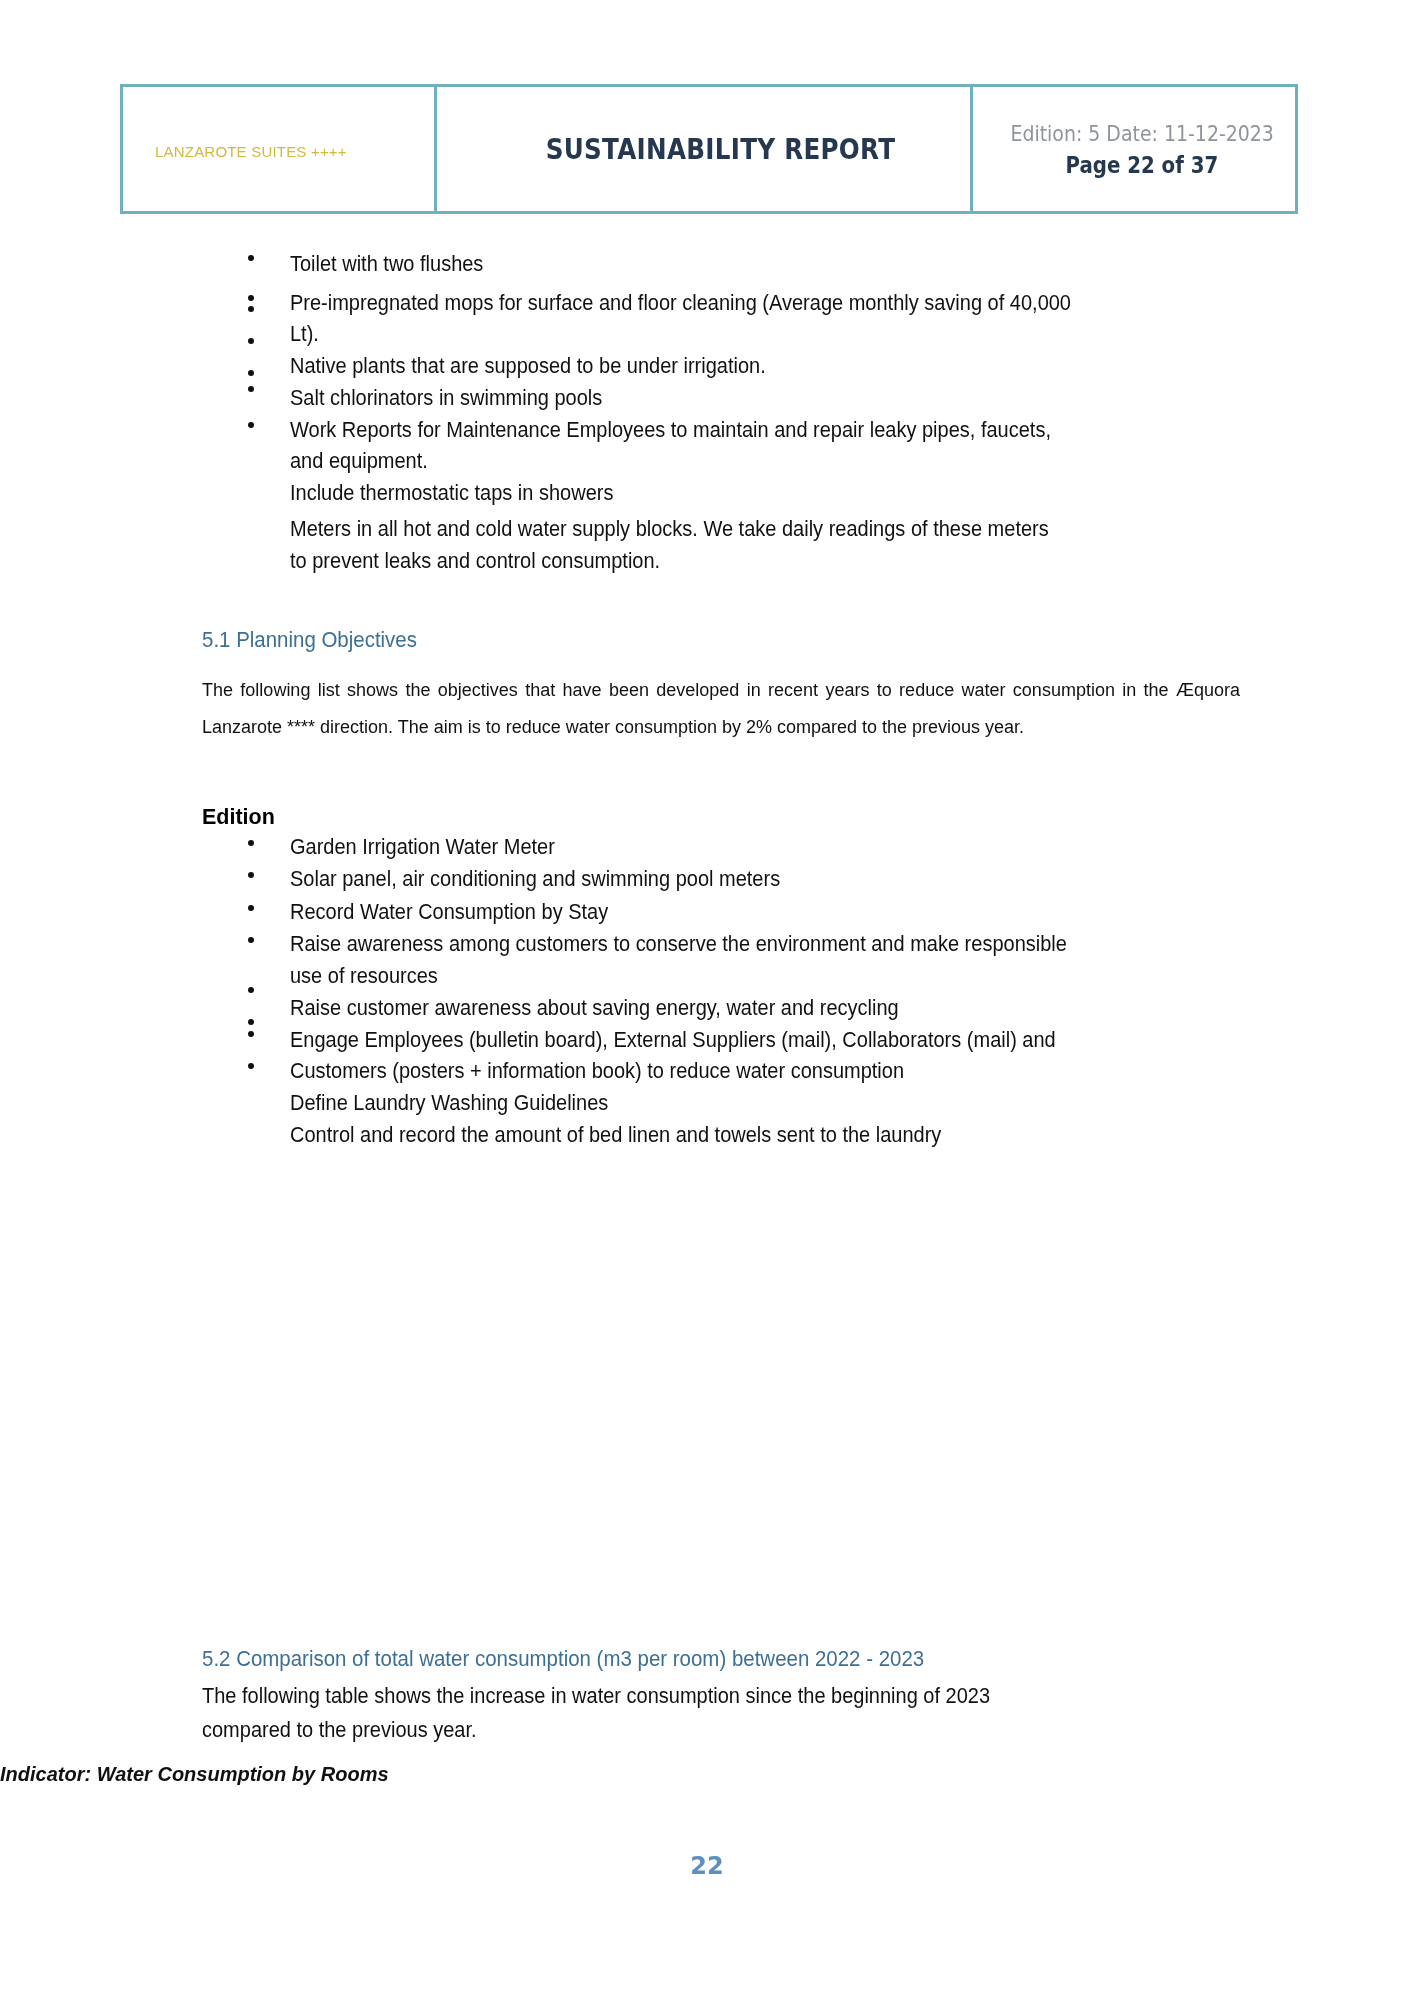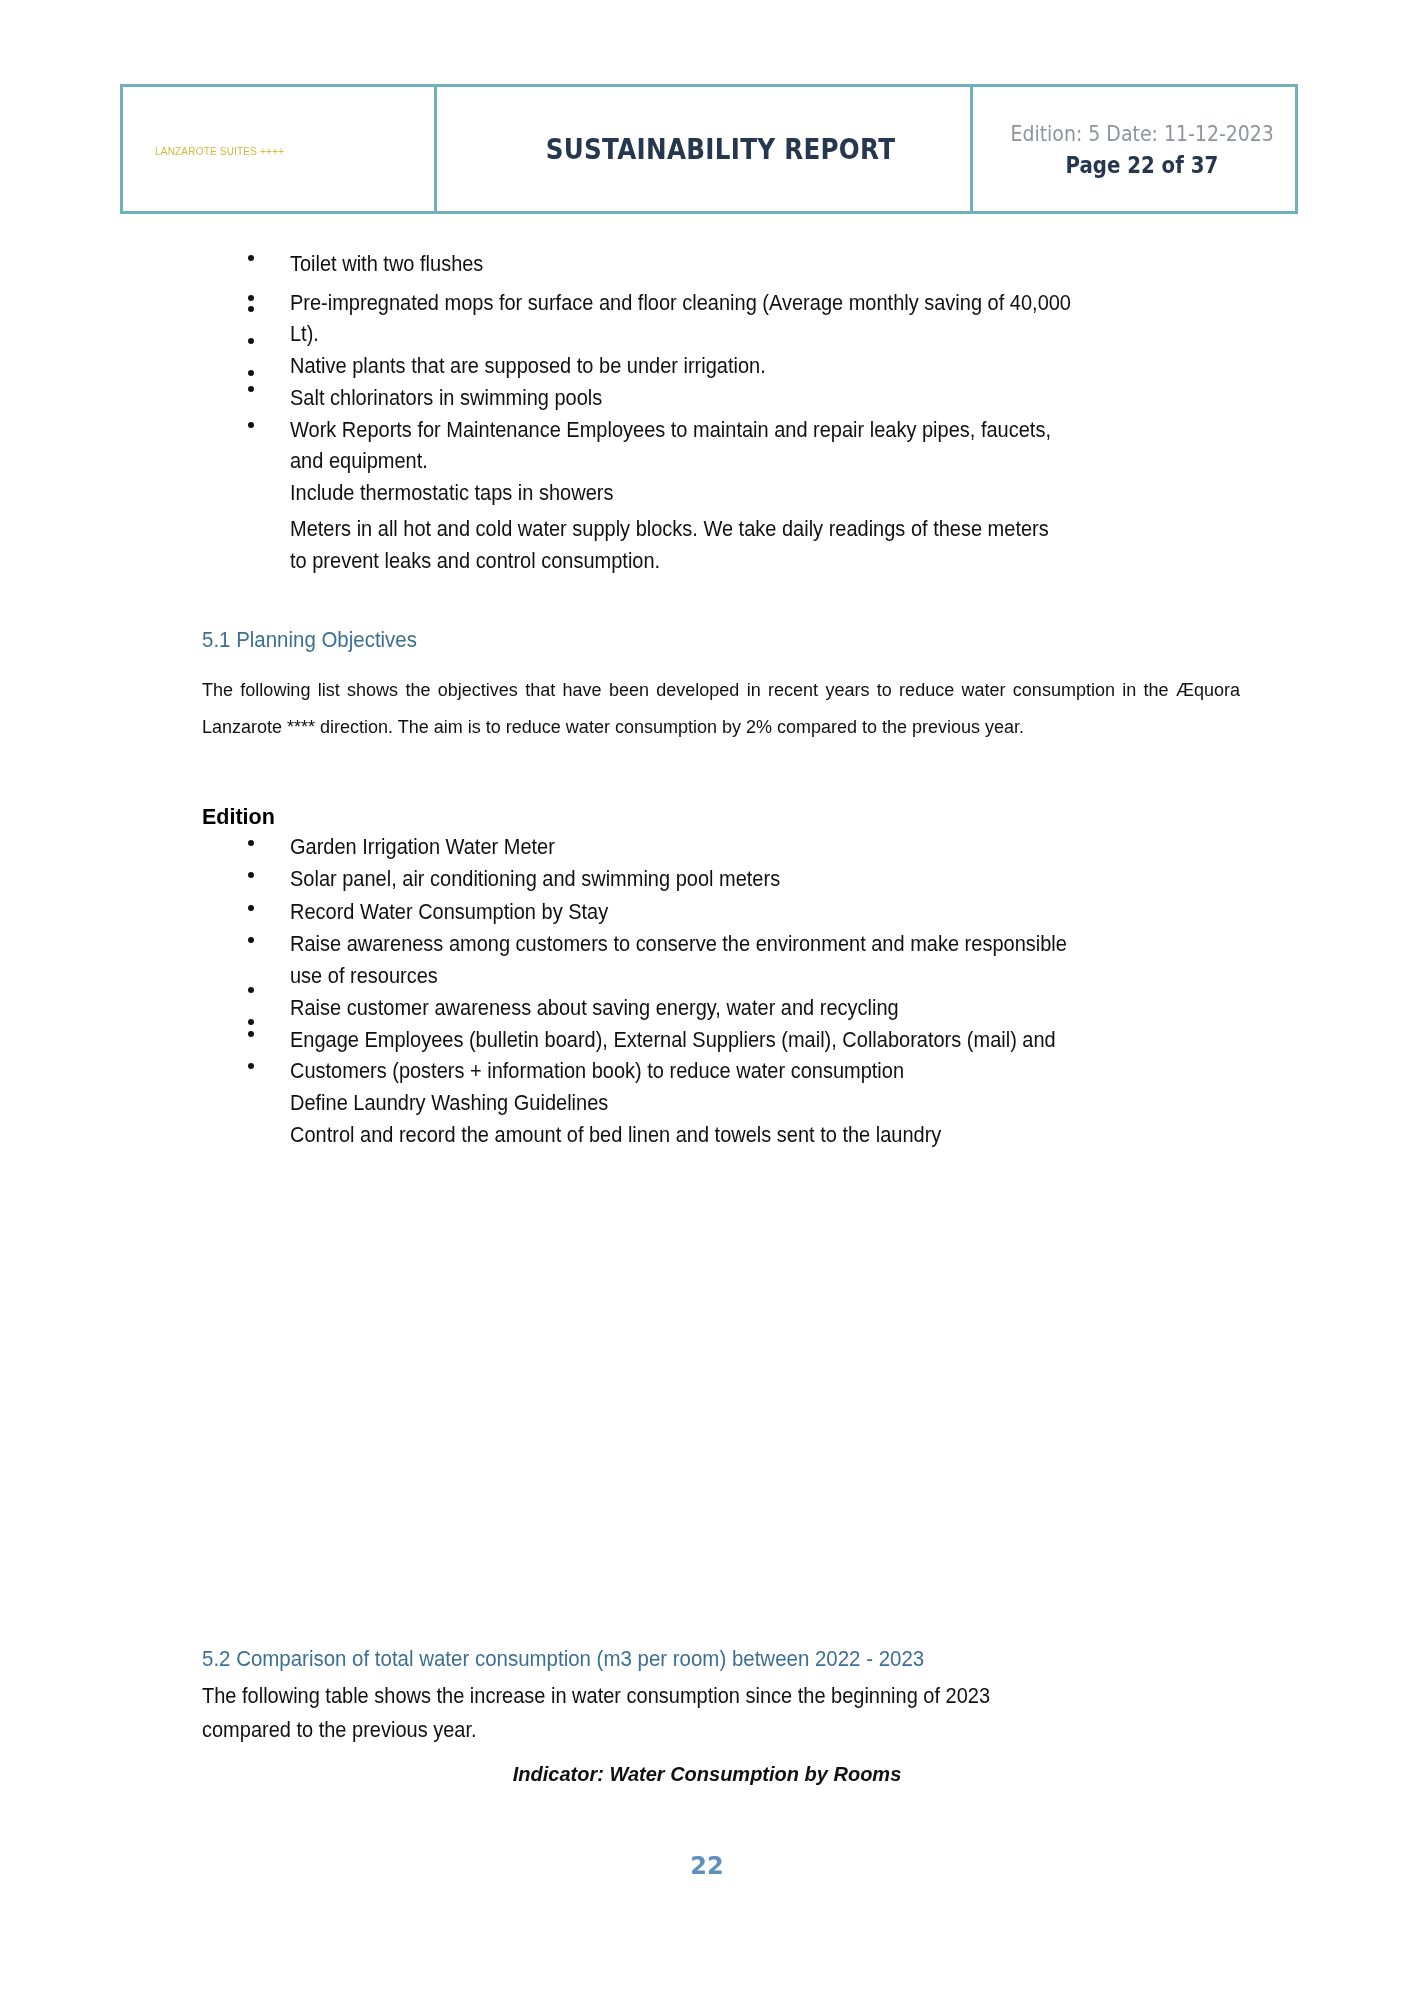--- a/index.html
+++ b/index.html
@@ -9,35 +9,35 @@
 
   
   .header { position: absolute; left: 120px; top: 84px; width: 1178px; height: 130px;
             border: 3px solid #6fb0bf; box-sizing: border-box; display: flex; }
   .hcell { height: 100%; box-sizing: border-box; display: flex; flex-direction: column;
            align-items: center; justify-content: center; }
   .hcell.logo { width: 322px; border-right: 3px solid #6fb0bf; align-items: flex-start; padding-left: 32px; }
   .hcell.title { width: 514px; border-right: 3px solid #6fb0bf; margin-left: 35px; }
   .hcell.meta { flex: 1; padding-left: 16px; }
   .logo-main { font-family: "Liberation Sans", sans-serif; color: #d2b83c; font-size: 28px; letter-spacing: 2px; line-height: 1; }
-  .logo-sub { font-family: "Liberation Sans", sans-serif; color: #d2b83c; font-size: 10px; margin-top: 5px; letter-spacing: 0.2px; text-align: center; }
+  .logo-sub { font-family: "Liberation Sans", sans-serif; color: #d2b83c; font-size: 15px; margin-top: 5px; letter-spacing: 0.2px; text-align: center; }
   .report-title { font-family: "DejaVu Sans", sans-serif; font-weight: bold; color: #25384f; font-size: 28px; letter-spacing: 0.3px; transform: scaleX(0.88); }
   .edition { font-family: "DejaVu Sans", sans-serif; color: #8d949c; font-size: 22px; transform: scaleX(0.86); white-space: nowrap; }
   .page-of { font-family: "DejaVu Sans", sans-serif; font-weight: bold; color: #25384f; font-size: 23px; margin-top: 6px; transform: scaleX(0.86); }
 
   
   .txt { position: absolute; font-family: "Liberation Sans", sans-serif; font-size: 21.5px; line-height: 1;
          white-space: nowrap; color: #111; transform-origin: left top; transform: scaleX(0.93); }
   .bullet { position: absolute; width: 6px; height: 6px; border-radius: 50%; background: #111; }
   .heading { position: absolute; font-family: "Liberation Sans", sans-serif; font-size: 22px; color: #3c6f94;
              white-space: nowrap; transform-origin: left top; transform: scaleX(0.93); }
   .para { position: absolute; left: 202px; width: 1038px; font-family: "Liberation Sans", sans-serif;
           font-size: 18px; line-height: 37px; color: #111; text-align: justify; }
   .bold-label { position: absolute; font-family: "Liberation Sans", sans-serif; font-weight: bold; font-size: 21.5px; color: #000; }
-  .indicator { position: absolute; left: 0; width: 1414px; text-align: center; font-family: "Liberation Sans", sans-serif;
+  .indicator { position: absolute; left: 0; width: 1414px; text-align: left; font-family: "Liberation Sans", sans-serif;
                font-weight: bold; font-style: italic; font-size: 20px; color: #111; }
   .page-number { position: absolute; left: 0; width: 1414px; top: 1852px; text-align: center;
                  font-family: "DejaVu Sans", sans-serif; font-weight: bold; font-size: 24px; color: #5d8fbf; }
 </style>
 </head>
 <body>
 
 <div class="page">
 
   <div class="header">

